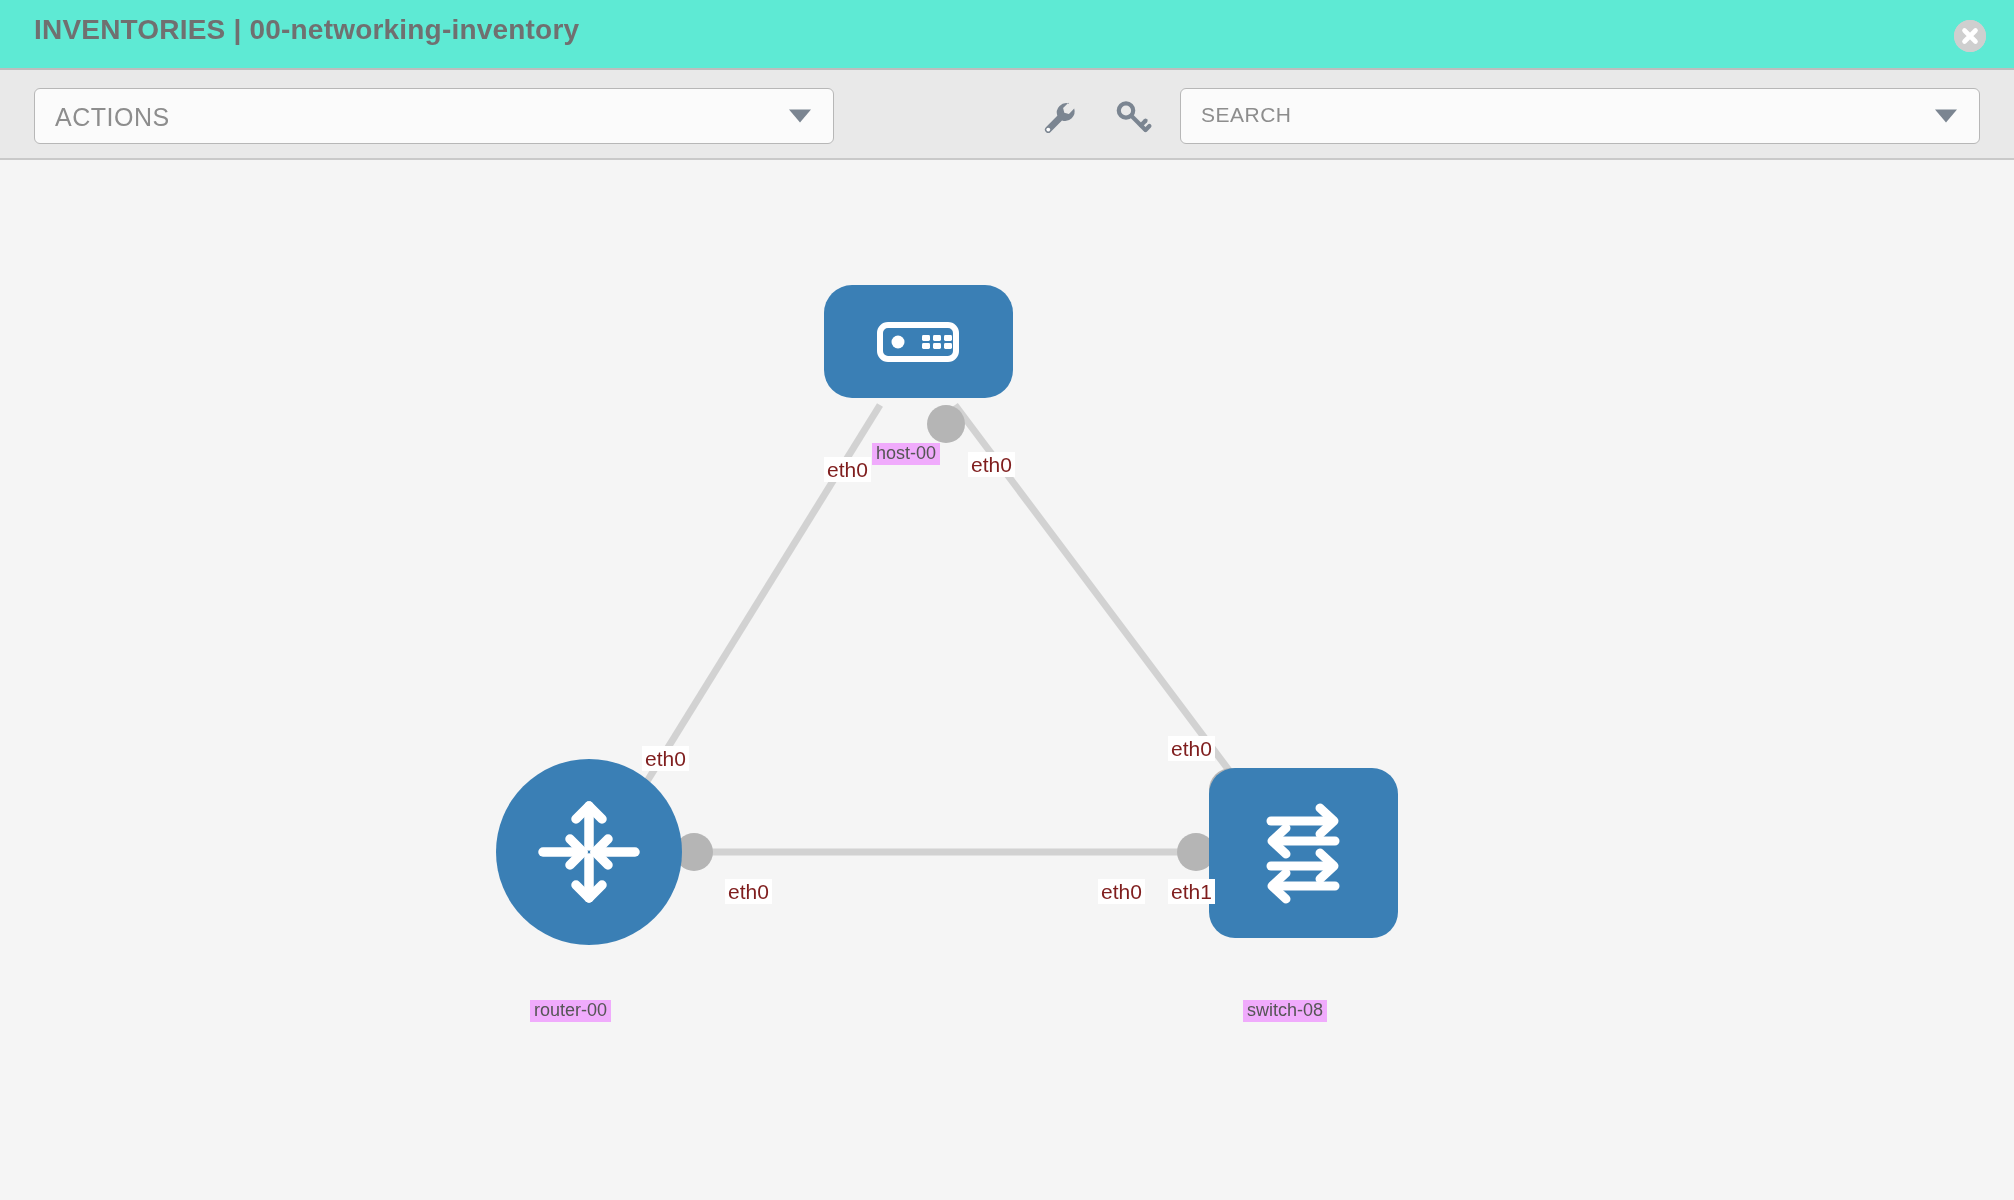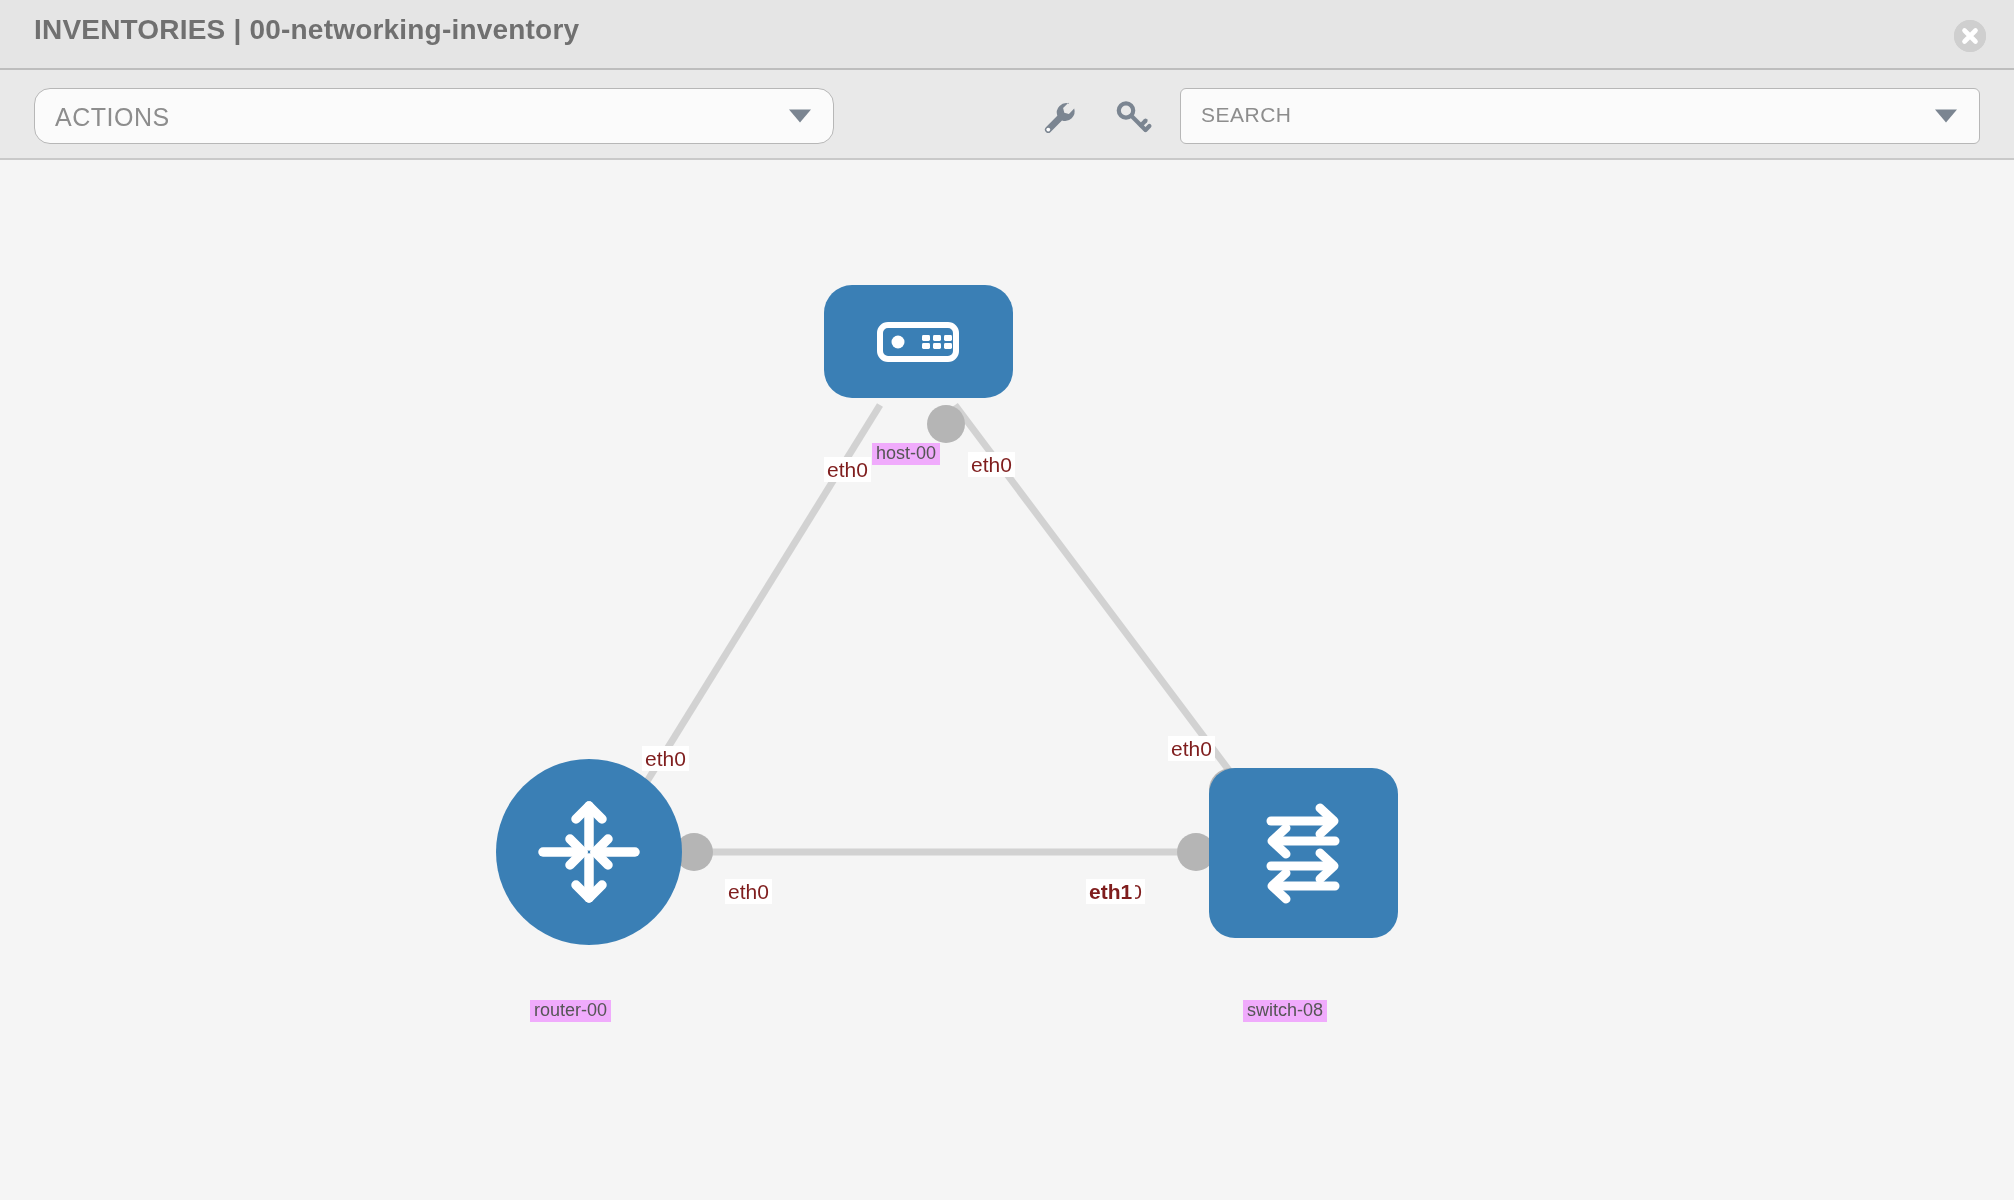--- a/index.html
+++ b/index.html
@@ -17,21 +17,21 @@
     width: 2014px;
     height: 1200px;
     background: #ffffff;
   }
 
   
   .header {
     position: absolute;
     left: 0; top: 0;
     width: 2014px; height: 68px;
-    background: #e5e5e5;
+    background: #5eead4;
   }
   .page-title {
     position: absolute;
     left: 34px; top: 14px;
     font-size: 28px;
     font-weight: bold;
     color: #707070;
     letter-spacing: 0.2px;
     white-space: nowrap;
   }
@@ -55,21 +55,21 @@
     background: #e9e9e9;
     border-top: 2px solid #bdbdbd;
     border-bottom: 2px solid #c9c9c9;
   }
   .actions-select {
     position: absolute;
     left: 34px; top: 18px;
     width: 800px; height: 56px;
     background: #fbfbfb;
     border: 1px solid #b7b7b7;
-    border-radius: 16px;
+    border-radius: 6px;
     cursor: pointer;
   }
   .actions-select .lbl {
     position: absolute;
     left: 20px; top: 14px;
     font-size: 25px;
     color: #8d8d8d;
     letter-spacing: 0.5px;
   }
   .caret {
@@ -319,17 +319,17 @@
 
     <span class="edge-label" style="left:824px; top:297px;">eth0</span>
     <span class="edge-label" style="left:968px; top:292px;">eth0</span>
 
     <span class="edge-label" style="left:642px; top:586px;">eth0</span>
     <span class="edge-label" style="left:1168px; top:576px;">eth0</span>
 
     <span class="edge-label" style="left:725px; top:719px;">eth0</span>
 
     <span class="edge-label" style="left:1098px; top:719px; z-index:1;">eth0</span>
-    <span class="edge-label" style="left:1086px; top:719px; z-index:2;font-weight:bold;">eth1</span>
+    <span class="edge-label" style="left:1168px; top:719px; z-index:2;">eth1</span>
   </div>
 
 
 </div>
 
 </body></html>

